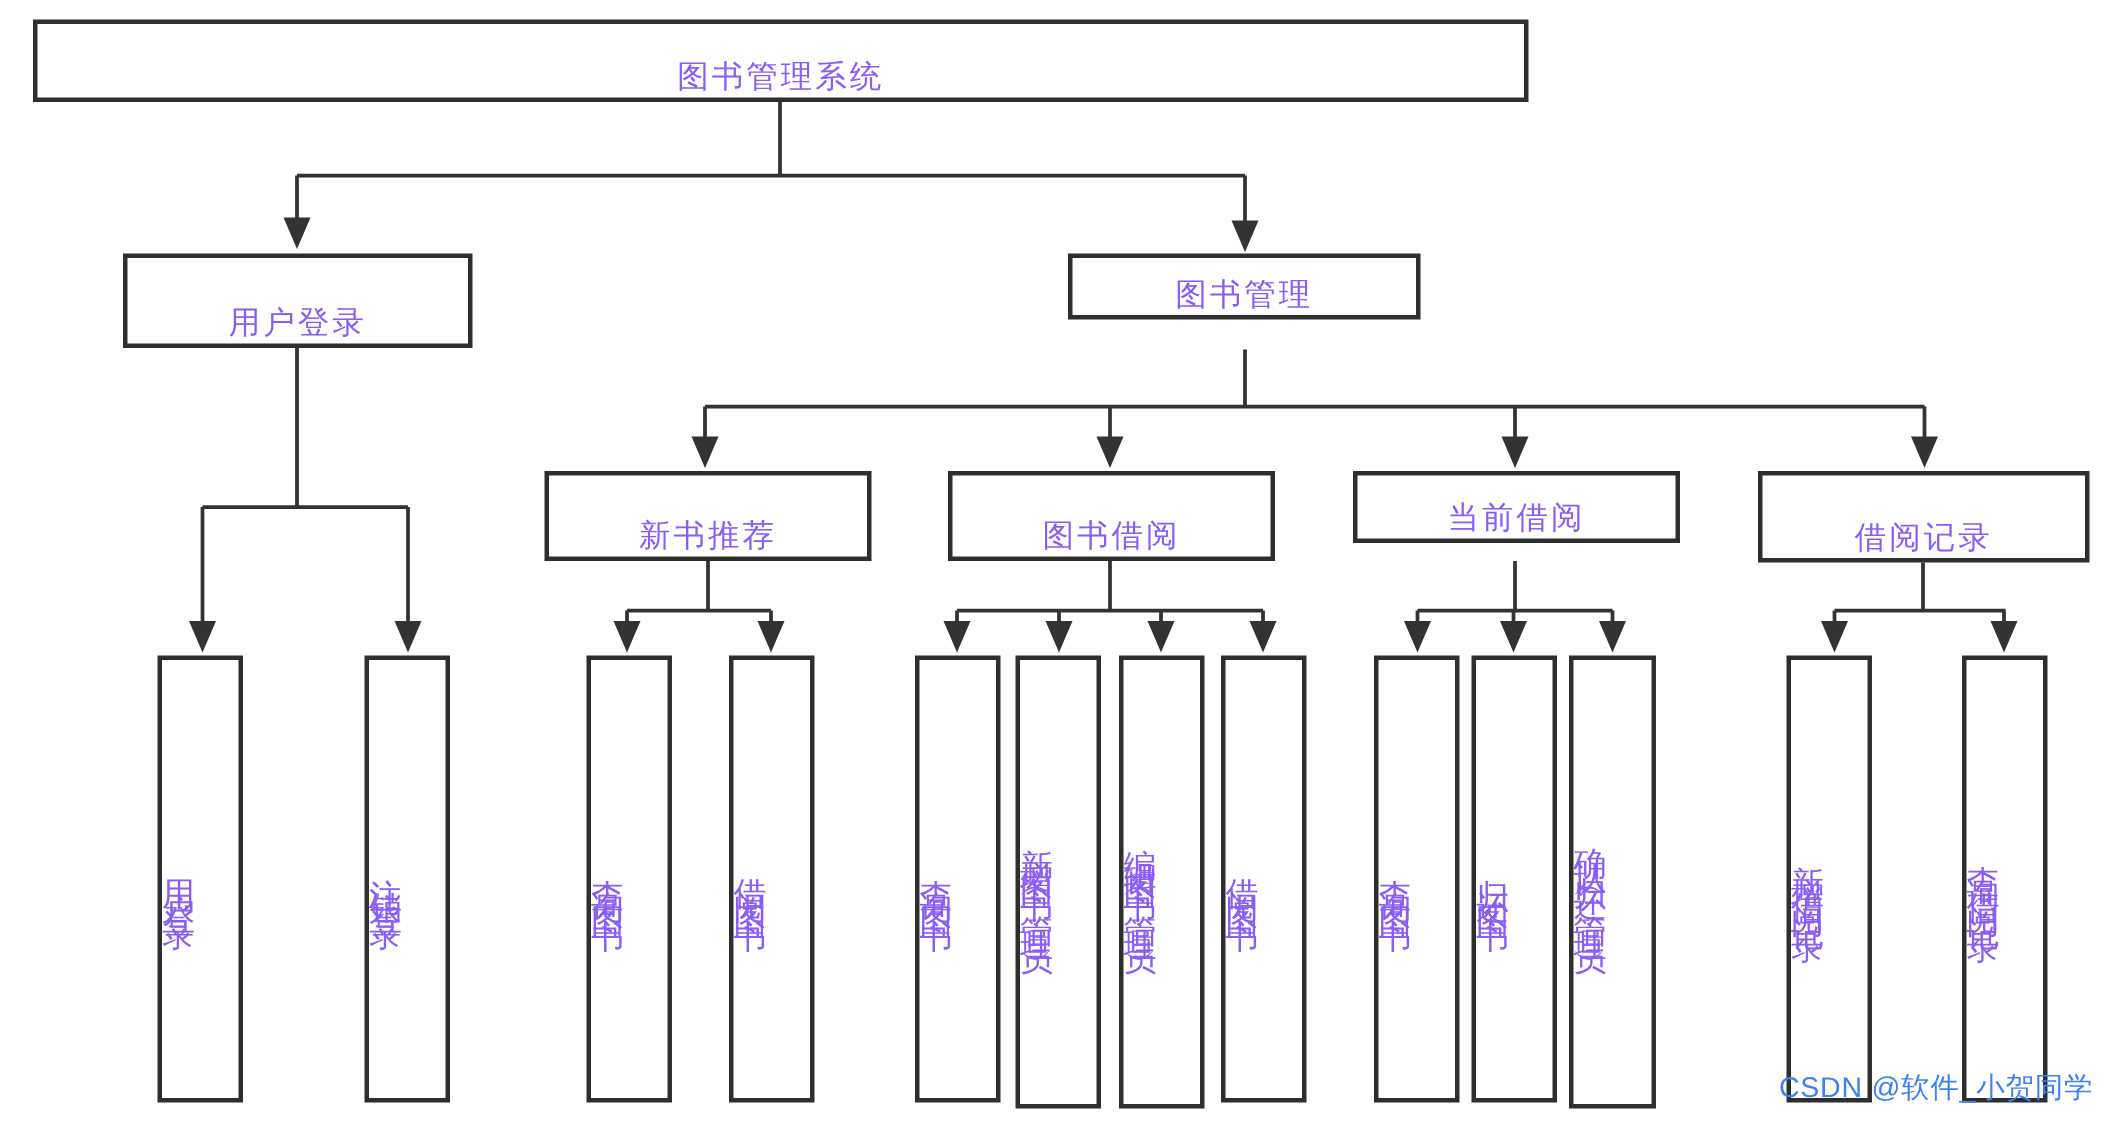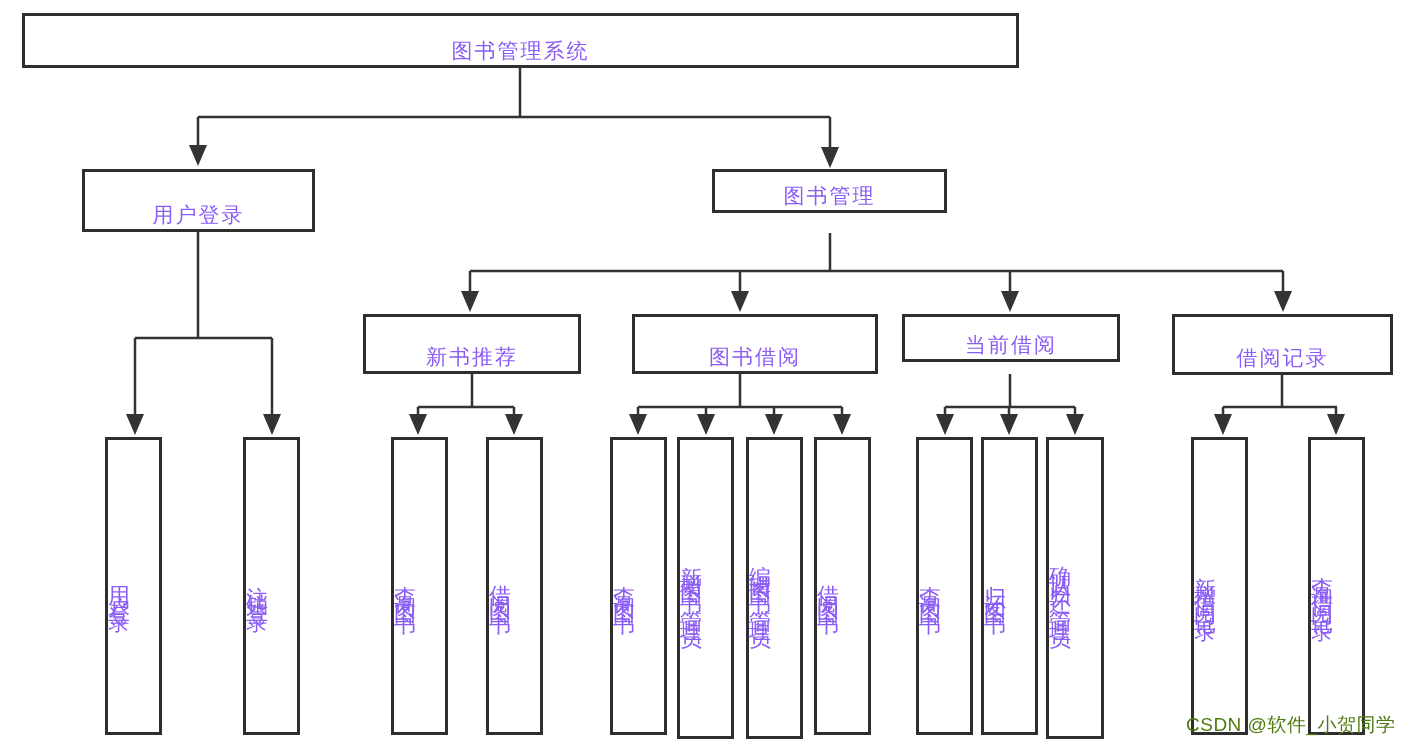--- a/index.html
+++ b/index.html
@@ -38,21 +38,21 @@
     letter-spacing: 9px;
     white-space: normal;
     line-height: 1;
   }
   .watermark {
     position: absolute;
     left: 1186px;
     top: 712px;
     font-size: 19px;
     letter-spacing: 0.5px;
-    color: #4d7c0f;
+    color: #3b82f6;
     z-index: 5;
     white-space: nowrap;
   }
 </style>
 </head>
 <body>
 
 <div class="canvas">
 
   <svg class="wires" viewBox="0 0 1405 747" xmlns="http://www.w3.org/2000/svg" aria-hidden="true">
@@ -94,21 +94,21 @@
   <div class="node" style="left:82px; top:169px; width:233px; height:63px;">
     <span>用户登录</span>
   </div>
   <div class="node" style="left:712px; top:169px; width:235px; height:44px;">
     <span>图书管理</span>
   </div>
 
   <div class="node" style="left:363px; top:314px; width:218px; height:60px;">
     <span>新书推荐</span>
   </div>
-  <div class="node" style="left:632px; top:314px; width:246px; height:60px;">
+  <div class="node" style="left:632px; top:314px; width:218px; height:60px;">
     <span>图书借阅</span>
   </div>
   <div class="node" style="left:902px; top:314px; width:218px; height:48px;">
     <span>当前借阅</span>
   </div>
   <div class="node" style="left:1172px; top:314px; width:221px; height:61px;">
     <span>借阅记录</span>
   </div>
 
   <div class="node vnode" style="left:105px; top:437px; width:57px; height:298px;">

